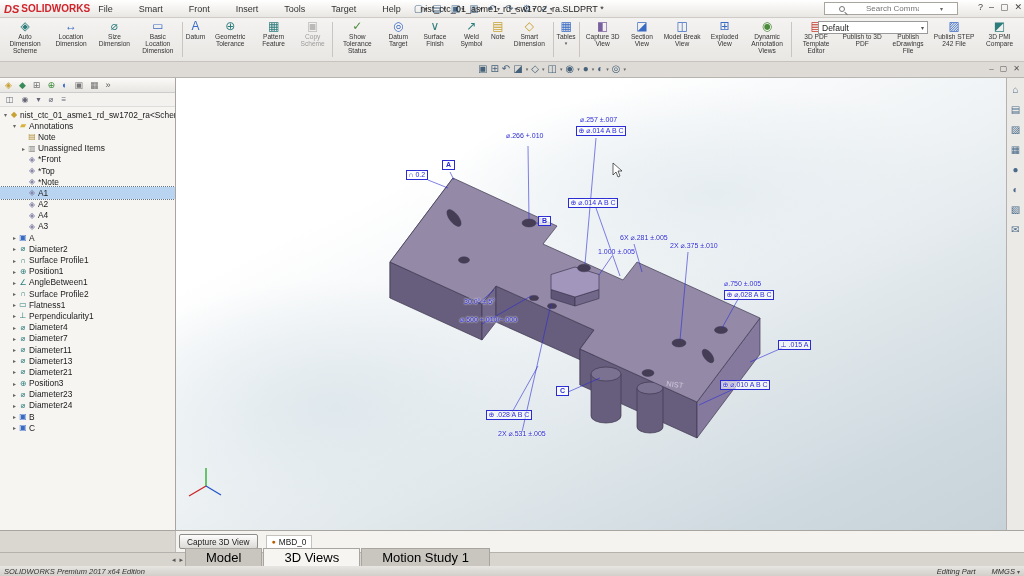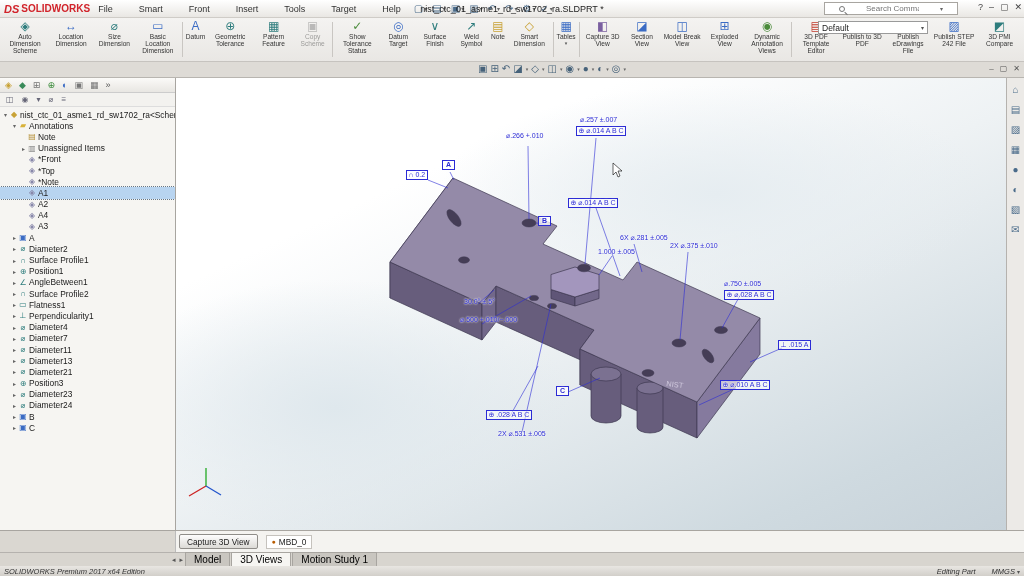--- a/index.html
+++ b/index.html
@@ -86,21 +86,21 @@
   .strip-body { flex:1; background:#f4f3f0; display:flex; align-items:center; gap:8px; padding:0 3px; }
   .capture-btn { font-size:8.3px; padding:1.5px 7px; background:linear-gradient(#fdfdfd,#dcdad6);
     border:1px solid #8f8d89; border-radius:2px; color:#222; white-space:nowrap; }
   .mbd-item { display:flex; align-items:center; gap:3px; font-size:8.3px; color:#222; padding:1px 5px;
     border:1px solid #c5c2bd; background:#fff; }
   .mbd-dot { color:#b85c00; font-size:7px; }
 
   .bottomtabs { height:14px; display:flex; align-items:flex-end; background:#d8d5cf; border-top:1px solid #b5b2ae; }
   .bt-spacer { width:170px; }
   .btnav { font-size:7px; color:#555; padding:0 2px 2px; }
-  .btab { font-size:10px; padding:1px 8px; background:#c9c6c0; border:1px solid #a8a5a0; border-bottom:none;
+  .btab { font-size:13px; padding:1px 20px; background:#c9c6c0; border:1px solid #a8a5a0; border-bottom:none;
     margin-right:1px; white-space:nowrap; }
   .btab.active { background:#f6f5f2; }
 
   .statusbar { height:10px; background:linear-gradient(#e8e6e2,#d2cfca); display:flex; align-items:center;
     font-size:7.5px; color:#333; padding:0 4px;font-style:italic; }
   .status-right { margin-left:auto; display:flex; gap:16px; align-items:center; }
 </style>
 </head>
 <body>
 

